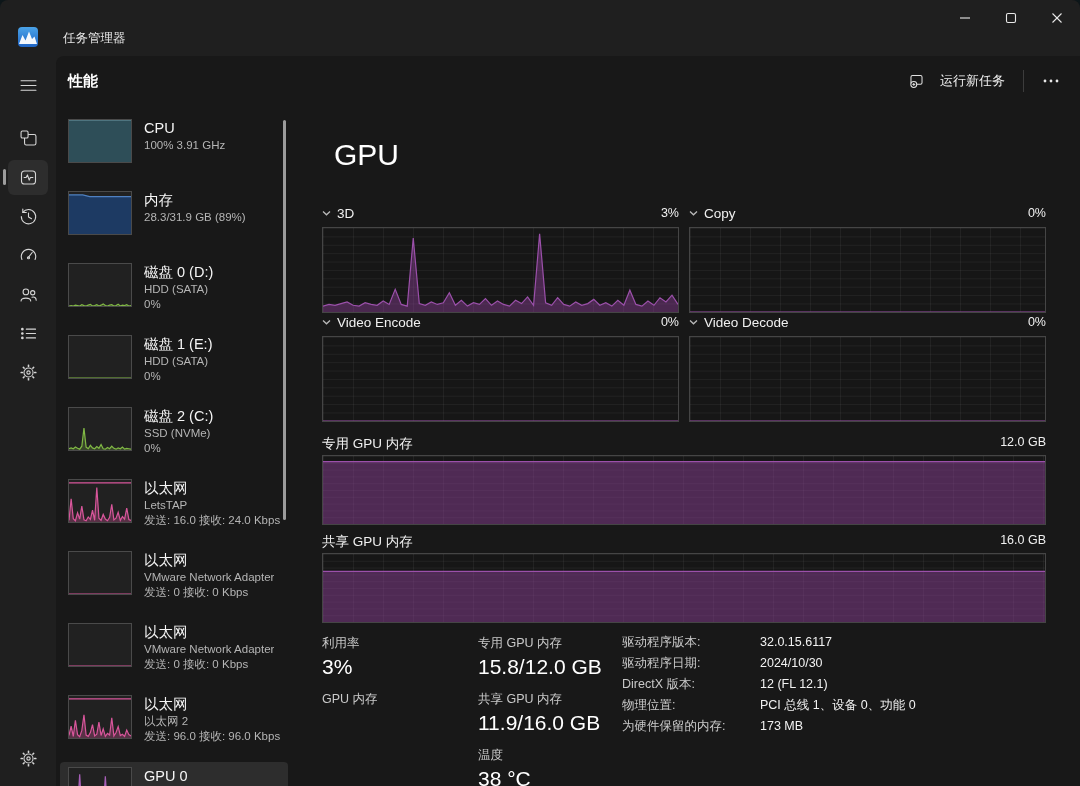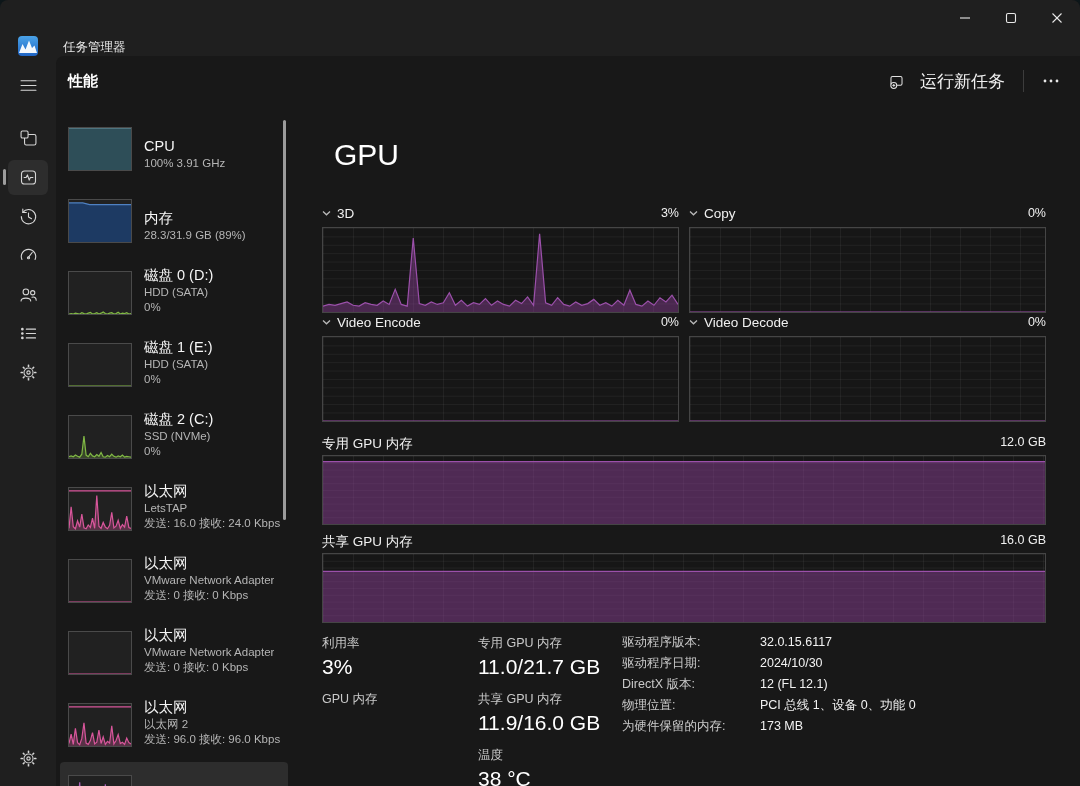--- a/index.html
+++ b/index.html
@@ -1,20 +1,20 @@
 <!DOCTYPE html>
 <html><head>
 <meta charset="utf-8">
 <style>
   html,body{margin:0;padding:0;background:#0d1619;font-family:"Liberation Sans","DejaVu Sans",sans-serif;-webkit-font-smoothing:antialiased;}
   *{box-sizing:border-box;}
   .window{position:relative;width:1080px;height:786px;background:#1f1f1f;border-radius:8px 8px 0 0;overflow:hidden;color:#f0f0f0;}
 
   
-  .titlebar{height:56px;position:relative;display:flex;align-items:flex-end;}
+  .titlebar{height:56px;position:relative;display:flex;align-items:center;}
   .app-icon{width:20px;height:20px;border-radius:4px;margin:17px 0 0 18px;background:linear-gradient(180deg,#4aa3e8 0%,#1f64c4 100%);position:relative;overflow:hidden;}
   .app-icon svg{position:absolute;inset:0;}
   .win-title{font-size:12.5px;color:#e6e6e6;margin:21px 0 0 25px;}
   .win-controls{position:absolute;top:0;right:0;display:flex;}
   .win-btn{width:46px;height:36px;display:flex;align-items:center;justify-content:center;background:transparent;border:none;cursor:default;}
   .win-btn svg{stroke:#e8e8e8;stroke-width:1.1;fill:none;}
 
   
   .body-row{display:flex;height:730px;}
   .rail{width:56px;display:flex;flex-direction:column;align-items:stretch;padding:10px 0 8px 0;background:#1f1f1f;}
@@ -22,31 +22,31 @@
   .rail-btn.sel{background:#2d2d2d;}
   .rail-btn.sel::before{content:"";position:absolute;left:-5px;top:9px;width:3px;height:16px;border-radius:2px;background:#9d9d9d;}
   .rail-btn svg{stroke:#d6d6d6;fill:none;stroke-width:1.25;stroke-linecap:round;stroke-linejoin:round;}
   .rail-spacer{flex:1;}
   .rail-group{margin-top:14px;display:flex;flex-direction:column;}
 
   .content{flex:1;background:#181818;border-top-left-radius:8px;position:relative;display:flex;flex-direction:column;}
   .content-header{height:50px;display:flex;align-items:center;padding:0 10px 0 12px;}
   .page-title{font-size:15px;font-weight:700;color:#fff;}
   .header-actions{margin-left:auto;display:flex;align-items:center;}
-  .run-task-btn{display:flex;align-items:center;gap:15px;background:transparent;border:none;color:#f0f0f0;font-size:17px;padding:7px 10px;border-radius:4px;font-family:inherit;cursor:default;}
+  .run-task-btn{display:flex;gap:15px;background:transparent;border:none;color:#f0f0f0;font-size:13px;padding:7px 10px;border-radius:4px;font-family:inherit;cursor:default;}
   .run-task-btn svg{stroke:#e2e2e2;fill:none;stroke-width:1.2;}
   .hdr-sep{width:1px;height:22px;background:#3c3c3c;margin:0 8px;}
   .more-btn{width:38px;height:30px;border:none;background:transparent;border-radius:4px;display:flex;align-items:center;justify-content:center;cursor:default;}
   .more-btn svg{fill:#e8e8e8;}
 
   .content-body{flex:1;display:flex;min-height:0;}
 
   
   .perf-panel{width:232px;position:relative;padding:8px 0 0 4px;overflow:hidden;}
-  .perf-item{display:flex;height:62px;padding:5px 8px;margin-bottom:10px;border-radius:4px;align-items:flex-end;}
+  .perf-item{display:flex;height:62px;padding:5px 8px;margin-bottom:10px;border-radius:4px;}
   .perf-item.sel{background:#2d2d2d;}
   .thumb{position:relative;width:64px;height:44px;border:1px solid #4a4a4a;background:#212121;flex:none;}
   .thumb svg{position:absolute;inset:0;width:100%;height:100%;display:block;}
   .perf-text{margin-left:12px;min-width:0;overflow:hidden;}
   .perf-title{font-size:14.5px;line-height:19px;color:#f5f5f5;white-space:nowrap;}
   .perf-sub{font-size:11.5px;line-height:15px;color:#b5b5b5;white-space:nowrap;}
   .scroll-thumb{position:absolute;left:227px;top:14px;width:3px;height:400px;border-radius:2px;background:#9b9b9b;}
 
   
   .detail{flex:1;padding:20px 34px 0 34px;min-width:0;}
@@ -468,21 +468,21 @@
                 <div class="stat-label">利用率</div>
                 <div class="stat-value">3%</div>
               </div>
               <div class="stat-block">
                 <div class="stat-label">GPU 内存</div>
               </div>
             </div>
             <div class="stat-col2">
               <div class="stat-block">
                 <div class="stat-label">专用 GPU 内存</div>
-                <div class="stat-value">11.0/21.7 GB</div>
+                <div class="stat-value">15.8/12.0 GB</div>
               </div>
               <div class="stat-block">
                 <div class="stat-label">共享 GPU 内存</div>
                 <div class="stat-value">11.9/16.0 GB</div>
               </div>
               <div class="stat-block">
                 <div class="stat-label">温度</div>
                 <div class="stat-value">38 °C</div>
               </div>
             </div>

